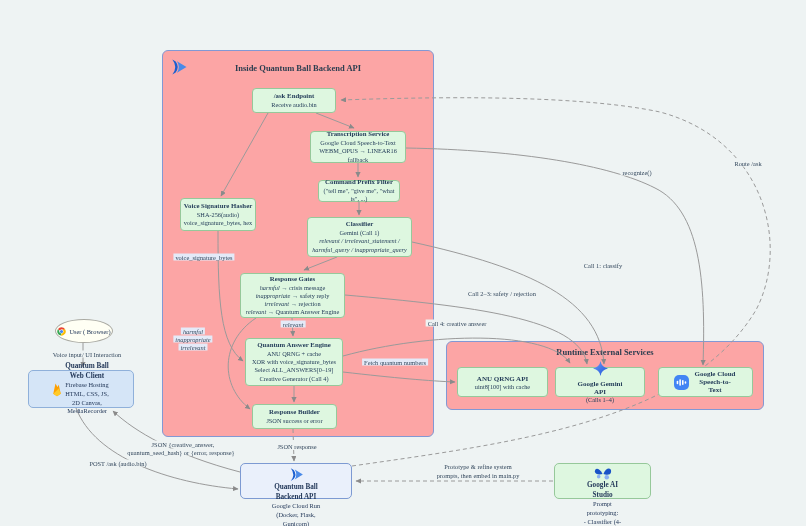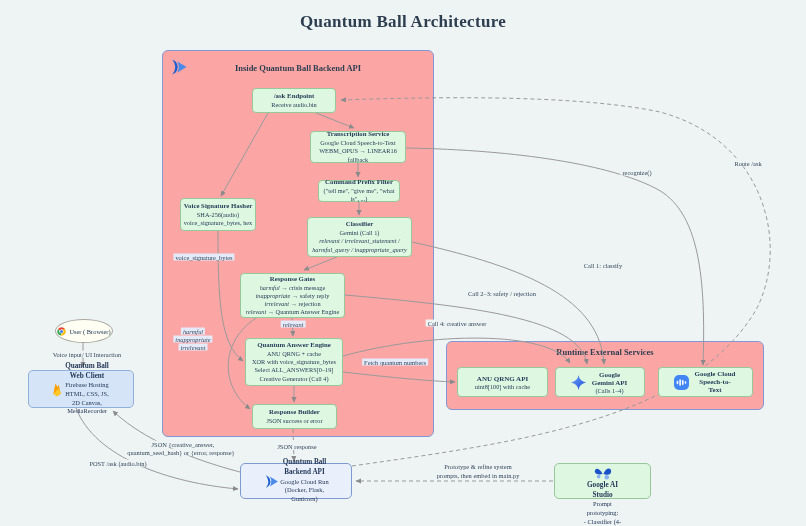--- a/index.html
+++ b/index.html
@@ -13,42 +13,41 @@
   svg.wires{position:absolute;left:0;top:0;z-index:2;pointer-events:none;}
   .node{position:absolute;z-index:3;background:#def7e0;border:1px solid #96c89a;border-radius:4px;
         display:flex;flex-direction:column;justify-content:center;align-items:center;
         text-align:center;font-size:6.3px;line-height:1.3;color:#27405c;padding:1px 2px;box-sizing:border-box;}
   .node .t{font-weight:bold;font-size:6.8px;}
   .bluebox{position:absolute;z-index:3;border-radius:5px;display:flex;align-items:center;
            font-size:6.4px;line-height:1.35;color:#24395a;box-sizing:border-box;padding:2px 22px;}
   .bluebox .col{flex:1;text-align:center;}
   .bluebox .t{font-weight:bold;font-size:7.2px;}
   .webclient{background:#d5e5f7;border:1px solid #8fb0da;}
-  .backend{background:#eaf0fb;border:1px solid #7d9ad2;}
+  .backend{background:#eaf0fb;border:1px solid #7d9ad2;flex-direction:column;}
   .aistudio{background:#def7e0;border:1px solid #96c89a;flex-direction:column;}
   .ellipse{position:absolute;z-index:3;background:#fffff4;border:1px solid #a9a9a2;border-radius:50%;
            display:flex;align-items:center;justify-content:center;gap:3px;font-size:6.4px;color:#24395a;}
   .svcbox{position:absolute;z-index:3;background:#def7e0;border:1px solid #96c89a;border-radius:4px;
           display:flex;align-items:center;justify-content:center;gap:4px;font-size:6.3px;
           color:#27405c;box-sizing:border-box;padding:2px 15px;text-align:center;}
   .svcbox .t{font-weight:bold;font-size:7px;}
   .elabel{position:absolute;z-index:4;font-size:6.4px;color:#35495e;white-space:nowrap;
           transform:translate(-50%,-50%);padding:0 2px;}
   .bgc{background:#e4eaf8;}
   .bgp{background:#eef3f3;}
   .it{font-style:italic;}
   .icon{display:inline-flex;flex:0 0 auto;}
   .rule i{font-style:italic;}
 </style>
 </head>
 <body>
 
 <div class="stage">
 
-  <div class="page-title">Quantum Ball Architecture</div>
 
   <div class="container" style="left:162px;top:50px;width:270px;height:385px;">
     <span class="icon" style="position:absolute;left:6px;top:6px;">
       <svg width="20" height="20" viewBox="0 0 24 24">
         <path d="M4 3 Q11 12 4 21 L8 18.5 Q13 12 8 5.5 Z" fill="#1b5fd0"></path>
         <path d="M9.5 5 L21 12 L9.5 19 Q14 12 9.5 5 Z" fill="#4a8ae8"></path>
       </svg>
     </span>
     <div class="ctitle" style="top:12px;">Inside Quantum Ball Backend API</div>
   </div>
@@ -135,21 +134,21 @@
   <div class="node" style="left:252px;top:404px;width:85px;height:25px;">
     <div class="t">Response Builder</div>
     <div>JSON success or error</div>
   </div>
 
   <div class="svcbox" style="left:457px;top:367px;width:91px;height:30px;flex-direction:column;gap:0;">
     <div class="t">ANU QRNG API</div>
     <div>uint8[100] with cache</div>
   </div>
 
-  <div class="svcbox" style="left:555px;top:367px;width:90px;height:30px;">
+  <div class="svcbox" style="left:555px;top:367px;width:90px;height:30px;flex-direction:column;">
     <span class="icon">
       <svg width="15" height="15" viewBox="0 0 16 16">
         <defs>
             <linearGradient id="gg" x1="0" y1="0" x2="1" y2="1">
           <stop offset="0" stop-color="#6ea2f8"></stop>
               <stop offset="1" stop-color="#1c4fd8"></stop>
         </linearGradient>
           </defs>
         <path d="M8 0 C8.8 4.6 11.4 7.2 16 8 C11.4 8.8 8.8 11.4 8 16 C7.2 11.4 4.6 8.8 0 8 C4.6 7.2 7.2 4.6 8 0 Z" fill="url(#gg)"></path>
       </svg>

